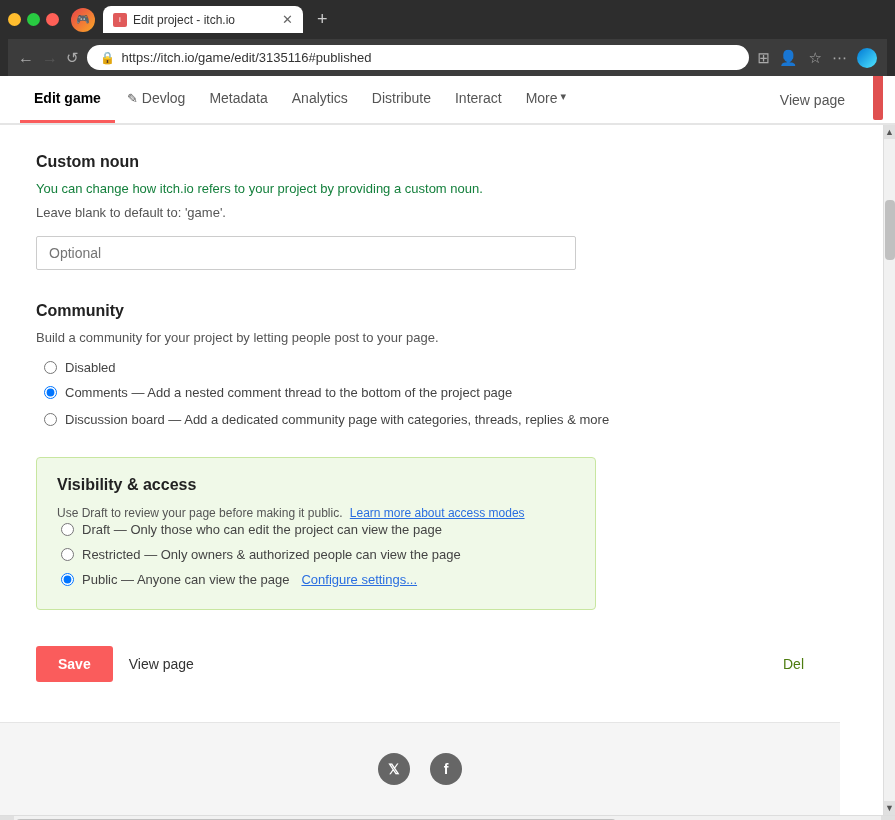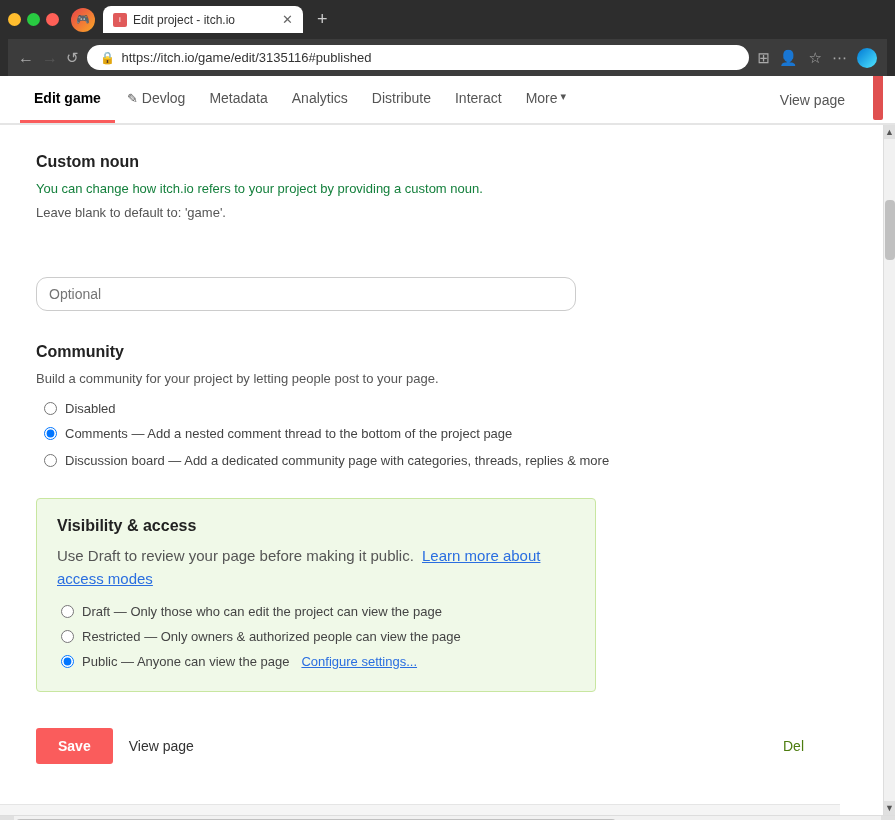--- a/index.html
+++ b/index.html
@@ -80,21 +80,21 @@
 </div>
 
 <div style="display:flex;width:895px;height:calc(820px - 130px);">
   <div style="flex:1;overflow-y:auto;background:#fff;">
     <div style="padding:28px 36px;max-width:840px;">
 
       <div>
         <div style="font-size:16px;font-weight:700;color:#222;margin-bottom:8px;">Custom noun</div>
         <div style="font-size:13px;color:#15803d;margin-bottom:4px;line-height:1.5;">You can change how itch.io refers to your project by providing a custom noun.</div>
         <div style="font-size:13px;color:#555;margin-bottom:14px;line-height:1.5;">Leave blank to default to: 'game'.</div>
-        <input type="text" style="width: 540px; border: 1px solid rgb(204, 204, 204); border-radius: 11px; padding: 8px 12px; font-size: 14px; color: rgb(153, 153, 153); outline: none; margin-top: 41px;" placeholder="Optional">
+        <input type="text" style="width: 540px; border: 1px solid rgb(204, 204, 204); border-radius: 2px; padding: 8px 12px; font-size: 14px; color: rgb(153, 153, 153); outline: none;" placeholder="Optional">
       </div>
 
       <div style="margin-top:32px;">
         <div style="font-size:16px;font-weight:700;color:#222;margin-bottom:8px;">Community</div>
         <div style="font-size:13px;color:#555;margin-bottom:12px;line-height:1.5;">Build a community for your project by letting people post to your page.</div>
         <div style="margin-left:8px;">
           <label style="display:flex;align-items:center;gap:8px;margin-bottom:10px;font-size:13px;color:#444;cursor:pointer;">
             <input type="radio" name="community" style="cursor: pointer;">
             <span>Disabled</span>
           </label>
@@ -105,21 +105,21 @@
           <label style="display:flex;align-items:flex-start;gap:8px;margin-bottom:10px;font-size:13px;color:#444;cursor:pointer;line-height:1.5;">
             <input type="radio" name="community" style="cursor: pointer; margin-top: 3px; flex-shrink: 0;">
             <span>Discussion board — Add a dedicated community page with categories, threads, replies &amp; more</span>
           </label>
         </div>
       </div>
 
       <div style="margin-top:28px;">
         <div style="background:#f0f9e8;border:1px solid #c8e6a0;border-radius:4px;padding:18px 20px;width:560px;">
           <div style="font-size:16px;font-weight:700;color:#222;margin-bottom:10px;">Visibility &amp; access</div>
-          <div style="font-size:15px;color:#555;margin-bottom:14px;line-height:1.5;">
+          <div style="font-size:12px;color:#555;line-height:1.5;">
             <span>Use Draft to review your page before making it public.</span>
             <span style="color:#2a6ee0;text-decoration:underline;cursor:pointer;margin-left:4px;">Learn more about access modes</span>
           </div>
           <div style="margin-left:4px;">
             <label style="display:flex;align-items:center;gap:8px;margin-bottom:10px;font-size:13px;color:#444;cursor:pointer;">
               <input type="radio" name="visibility" style="cursor: pointer;">
               <span>Draft — Only those who can edit the project can view the page</span>
             </label>
             <label style="display:flex;align-items:center;gap:8px;margin-bottom:10px;font-size:13px;color:#444;cursor:pointer;">
               <input type="radio" name="visibility" style="cursor: pointer;">

